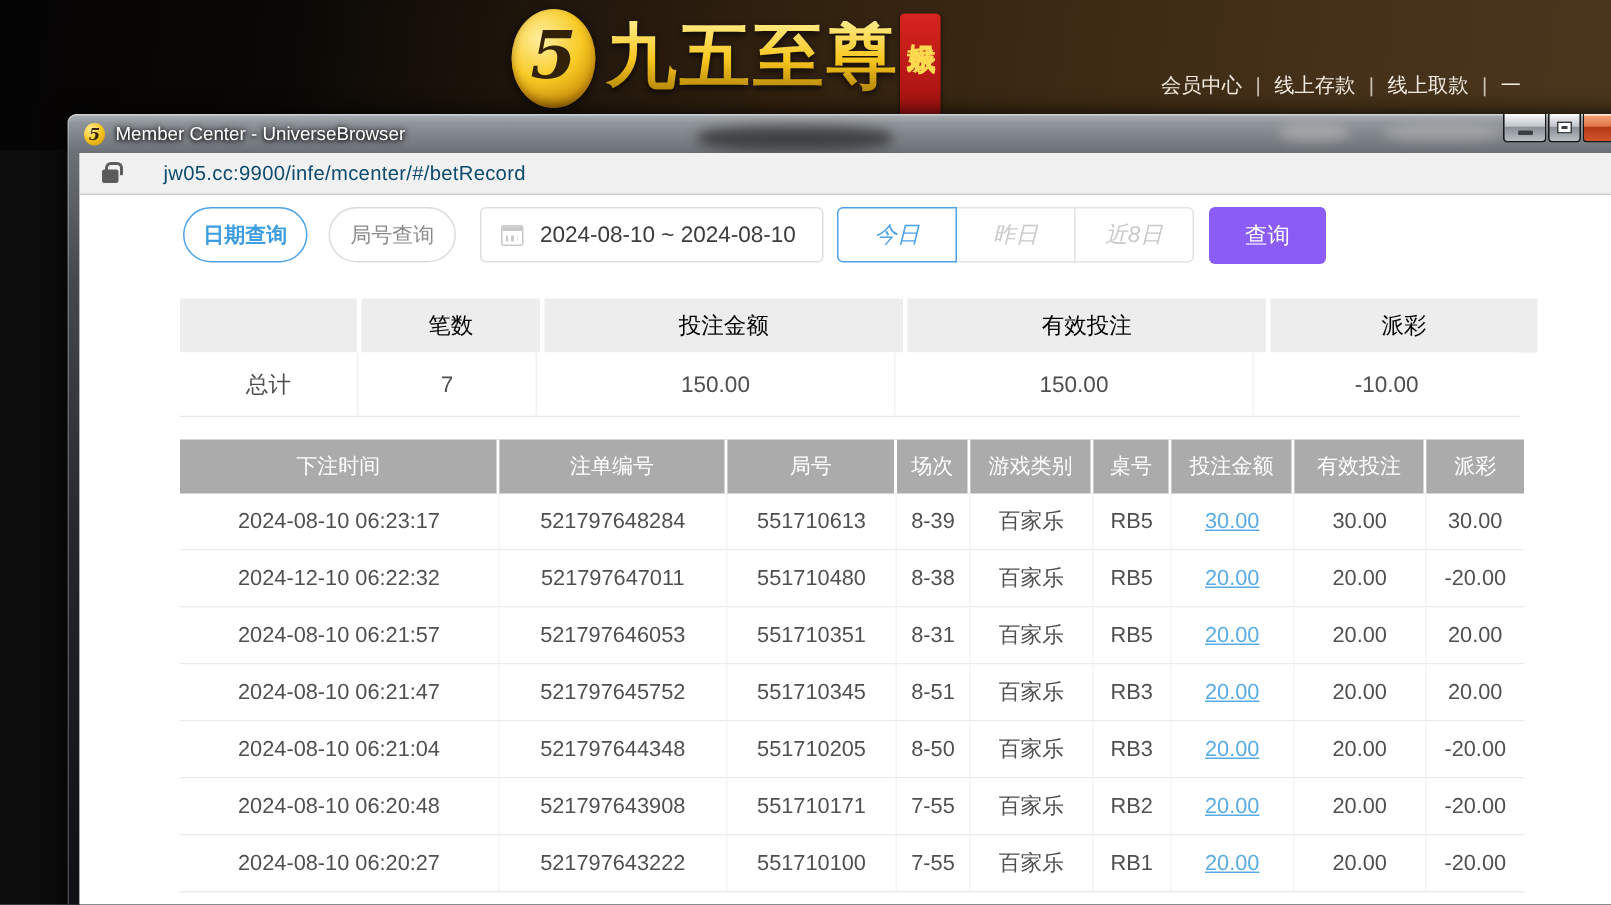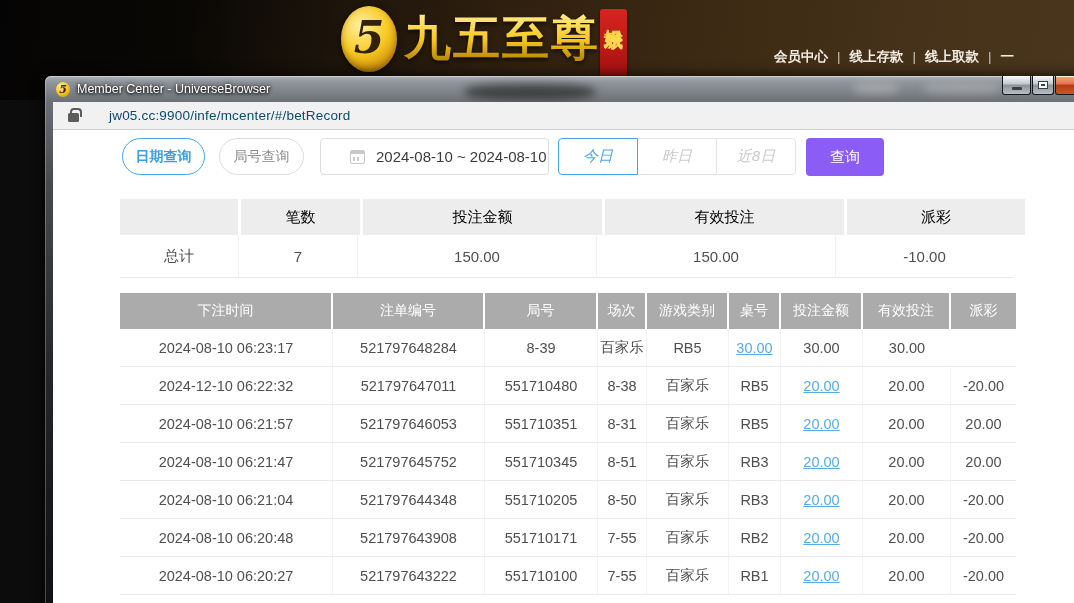--- a/index.html
+++ b/index.html
@@ -21,21 +21,21 @@
     background:linear-gradient(180deg,#ffe87e 5%,#f8c61e 55%,#bb8d0b 95%);
     -webkit-background-clip:text; background-clip:text; color:transparent;
     filter:drop-shadow(0 2px 2px rgba(0,0,0,.7)); }
   .badge { position:absolute; left:600px; top:9px; width:27px; height:88px; border-radius:3px;
     background:linear-gradient(180deg,#d82420,#a81311 70%,#8d0e0c);
     color:#ffd94e; font-weight:bold; font-size:19px; line-height:1.04;
     writing-mode:vertical-rl; text-orientation:upright; display:flex; align-items:center; justify-content:flex-start;
     padding-top:5px; box-shadow:0 1px 3px rgba(0,0,0,.6); }
   .top-nav { position:absolute; right:0px; top:48px; width:300px; white-space:nowrap; overflow:hidden;
     color:#f3ece2; font-size:13.5px; text-align:left; }
-  .top-nav a { color:#f3ece2; text-decoration:none;font-weight:bold; }
+  .top-nav a { color:#f3ece2; text-decoration:none; }
   .top-nav .sep { margin:0 9px; color:#cdc5b8; }
 
   
   .window { position:absolute; left:45px; top:76px; width:1045px; height:540px;
     border-radius:6px 0 0 0;
     background:linear-gradient(180deg,#aeb3b8 0px,#90959b 6px,#6b7076 26px,#45484d 110px,#26282d 280px,#121418 470px,#0e1013 540px);
     box-shadow:inset 0 1px 0 rgba(255,255,255,.4), inset 1px 0 0 rgba(255,255,255,.25), 0 0 14px rgba(0,0,0,.85); }
   .titlebar { position:absolute; left:0; top:0; right:0; height:26px; overflow:hidden; border-radius:6px 0 0 0; }
   .blob { position:absolute; filter:blur(4px); border-radius:40%; }
   .blob.b1 { left:420px; top:8px; width:130px; height:16px; background:rgba(15,13,10,.55); }
@@ -73,21 +73,21 @@
   
   .page { position:relative; width:100%; height:calc(100% - 29px); background:#fff; }
 
   
   .filters { position:absolute; left:0; top:8px; height:38px; width:100%; }
   .pill { position:absolute; top:0; height:37px; border-radius:19px; background:#fff;
     display:flex; align-items:center; justify-content:center; font-size:14px; cursor:pointer; }
   .pill.date-q { left:69px; width:83px; border:1px solid #4ca2e8; color:#3d9ddf; font-weight:bold; }
   .pill.round-q { left:166px; width:85px; border:1px solid #dcdcdc; color:#8b8b8b; }
   .date-input { position:absolute; left:267px; top:0; width:229px; height:37px; border:1px solid #dedede;
-    border-radius:4px; background:#fff; display:flex; align-items:center; padding-left:29px; }
+    border-radius:4px; background:#fff; display:flex; align-items:center; padding-left:13px; }
   .cal-icon { position:relative; width:15px; height:14px; border:1.5px solid #c9c9c9; border-radius:2px; }
   .cal-icon::before { content:""; position:absolute; left:0; top:0; right:0; height:3.5px; background:#c9c9c9; }
   .cal-icon::after { content:""; position:absolute; left:2px; top:6px; width:8px; height:4px;
     background:repeating-linear-gradient(90deg,#c9c9c9 0 2px,transparent 2px 4px); }
   .date-text { margin-left:11px; font-size:15px; color:#3c3c3c; }
   .quick-group { position:absolute; left:505px; top:0; height:37px; display:flex;font-style:italic; }
   .quick-btn { width:80px; height:37px; background:#fff; border:1px solid #e3e3e3; color:#c9c9c9;
     font-size:15px; display:flex; align-items:center; justify-content:center; cursor:pointer; margin-left:-1px; }
   .quick-btn:first-child { margin-left:0; border-radius:4px 0 0 4px; }
   .quick-btn:last-child { border-radius:0 4px 4px 0; }
@@ -203,20 +203,21 @@
               <div>游戏类别</div>
               <div>桌号</div>
               <div>投注金额</div>
               <div>有效投注</div>
               <div>派彩</div>
             </div>
           <div id="bet-body">
               <div class="bet-row">
                 <div>2024-08-10 06:23:17</div>
                 <div>521797648284</div>
+                <div>551710613</div>
                 <div>8-39</div>
                 <div>百家乐</div>
                 <div>RB5</div>
                 <div>
                   <span class="amt-link">30.00</span>
                 </div>
                 <div>30.00</div>
                 <div>30.00</div>
               </div>
               <div class="bet-row">

